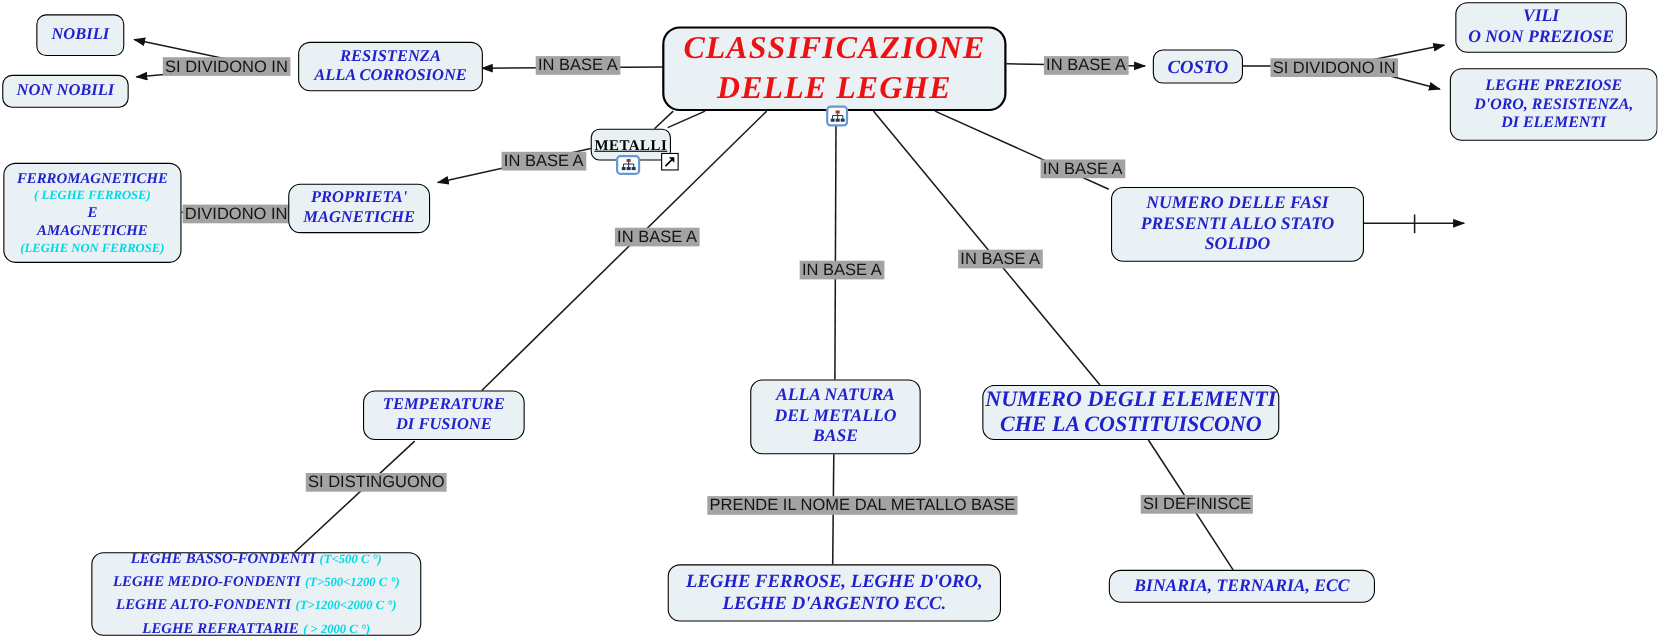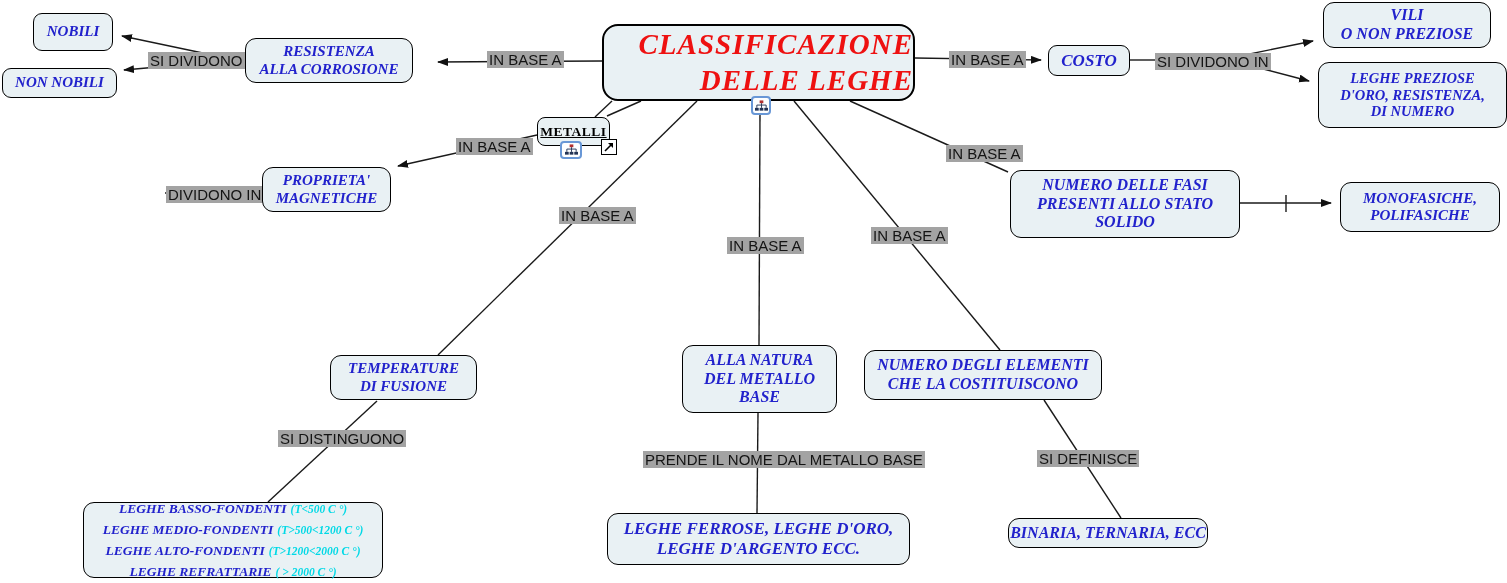--- a/index.html
+++ b/index.html
@@ -10,21 +10,21 @@
   svg.wires { position:absolute; left:0; top:0; z-index:1; }
   .node {
     position:absolute; box-sizing:border-box;
     background:#e9f1f4; border:1.6px solid #000; border-radius:11px;
     display:flex; flex-direction:column; align-items:center; justify-content:center;
     text-align:center; color:#2222cc;
     font-family:"Liberation Serif", serif; font-weight:bold; font-style:italic;
     line-height:1.16; z-index:10; white-space:nowrap;
   }
   .title-node { border-radius:16px; border-width:2px; color:#ee1111;
-    font-size:29px; line-height:1.22; letter-spacing:1px;align-items:flex-end; }
+    font-size:29px; line-height:1.22; letter-spacing:1px; }
   .metalli-node { color:#000; font-style:normal; font-size:13.5px;
     border-radius:8px; text-decoration:underline; letter-spacing:0.5px;text-align:right; }
   .cyan { color:#00d9e6; }
   .fond-row { white-space:nowrap; }
   .fond-name { font-size:13.5px; }
   .fond-range { font-size:11.5px; }
   .lbl {
     position:absolute; z-index:5; background:#a3a3a3; padding:0 2px;
     font-family:Liberation Sans, sans-serif; font-size:15px; color:#141414;
     white-space:nowrap;
@@ -90,25 +90,32 @@
   </div>
 
   <div class="node" style="left:33px;top:13px;width:80px;height:38px;font-size:15px;border-radius:9px">
     <span>NOBILI</span>
   </div>
 
   <div class="node" style="left:2px;top:68px;width:115px;height:30px;font-size:15px;border-radius:9px">
     <span>NON NOBILI</span>
   </div>
 
-  <div class="node" style="left:245px;top:38px;width:168px;height:45px;font-size:15px">
+  <div class="node" style="left:271px;top:38px;width:168px;height:45px;font-size:15px">
     <span>RESISTENZA</span>
     <span>ALLA CORROSIONE</span>
   </div>
 
+  <div class="node" style="left:3px;top:148px;width:162px;height:91px;font-size:13.5px;line-height:1.25">
+    <span>FERROMAGNETICHE</span>
+    <span class="cyan" style="font-size:11.5px">( LEGHE FERROSE)</span>
+    <span>E</span>
+    <span>AMAGNETICHE</span>
+    <span class="cyan" style="font-size:11.5px">(LEGHE NON FERROSE)</span>
+  </div>
 
   <div class="node" style="left:262px;top:167px;width:129px;height:45px;font-size:15px">
     <span>PROPRIETA'</span>
     <span>MAGNETICHE</span>
   </div>
 
   <div class="node metalli-node" style="left:537px;top:117px;width:73px;height:29px">
     <span>METALLI</span>
   </div>
 
@@ -167,48 +174,44 @@
     <span>LEGHE FERROSE, LEGHE D'ORO,</span>
     <span>LEGHE D'ARGENTO ECC.</span>
   </div>
 
   <div class="node" style="left:682px;top:345px;width:155px;height:68px;font-size:16px">
     <span>ALLA NATURA</span>
     <span>DEL METALLO</span>
     <span>BASE</span>
   </div>
 
-  <div class="node" style="left:864px;top:350px;width:238px;height:50px;font-size:16px">
+  <div class="node" style="left:893px;top:350px;width:270px;height:50px;font-size:20px">
     <span>NUMERO DEGLI ELEMENTI</span>
     <span>CHE LA COSTITUISCONO</span>
   </div>
 
-  <div class="node" style="left:1008px;top:518px;width:200px;height:30px;font-size:16px">
+  <div class="node" style="left:1008px;top:518px;width:242px;height:30px;font-size:16px">
     <span>BINARIA, TERNARIA, ECC</span>
   </div>
 
   <div class="node" style="left:1010px;top:170px;width:230px;height:68px;font-size:16px">
     <span>NUMERO DELLE FASI</span>
     <span>PRESENTI ALLO STATO</span>
     <span>SOLIDO</span>
   </div>
 
-  <div class="node" style="left:1340px;top:182px;width:160px;height:50px;font-size:15px">
-    <span>MONOFASICHE,</span>
-    <span>POLIFASICHE</span>
-  </div>
 
   <div class="node" style="left:1048px;top:45px;width:82px;height:31px;font-size:17px;border-radius:9px">
     <span>COSTO</span>
   </div>
 
-  <div class="node" style="left:1323px;top:2px;width:168px;height:46px;font-size:16px">
+  <div class="node" style="left:1323px;top:2px;width:156px;height:46px;font-size:16px">
     <span>VILI</span>
     <span>O NON PREZIOSE</span>
   </div>
 
   <div class="node" style="left:1318px;top:62px;width:189px;height:66px;font-size:14.5px">
     <span>LEGHE PREZIOSE</span>
     <span>D'ORO, RESISTENZA,</span>
-    <span>DI NUMERO</span>
+    <span>DI ELEMENTI</span>
   </div>
 
 </div>
 
 </body></html>

